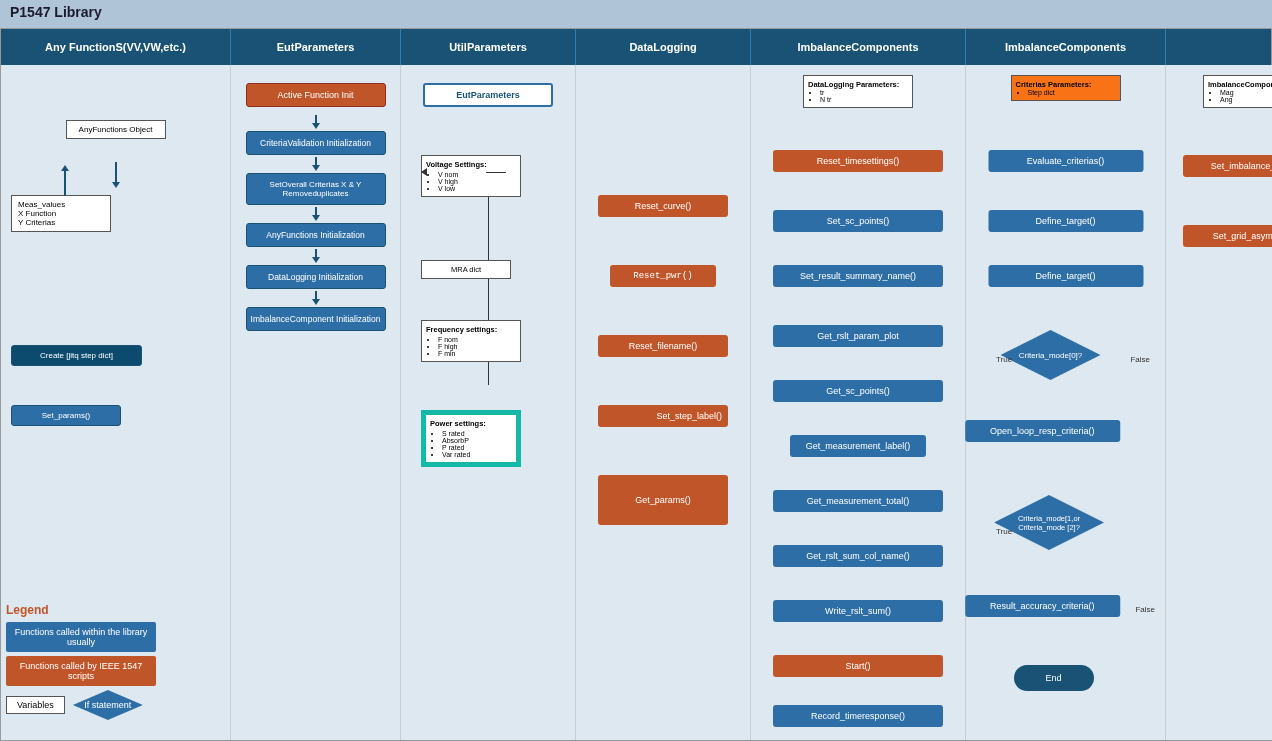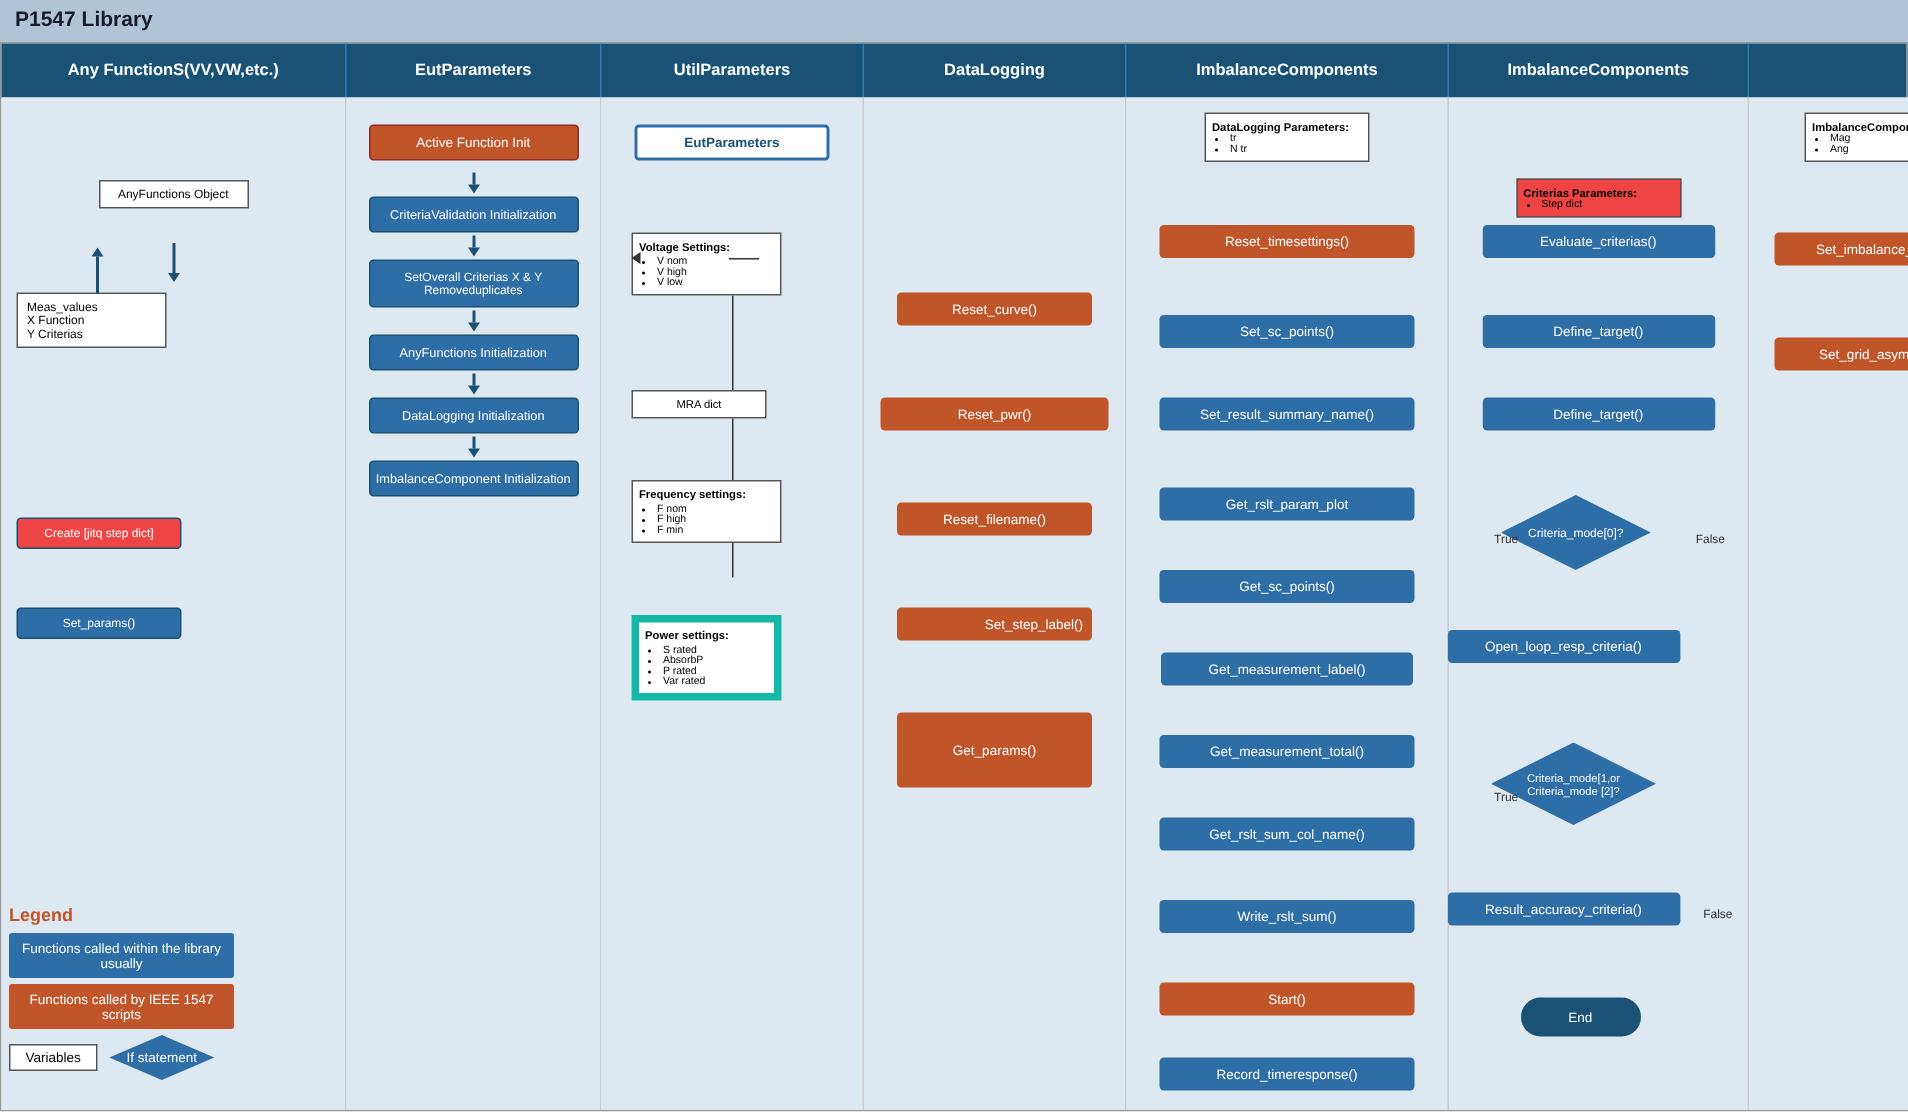--- a/index.html
+++ b/index.html
@@ -135,21 +135,21 @@
         <div style="font-size:8px;">Meas_values</div>
         <div style="font-size:8px;">X Function</div>
         <div style="font-size:8px;">Y Criterias</div>
       </div>
 
       <div style="position:absolute; top:100px; left:60px; display:flex; flex-direction:column; align-items:center;">
         <div class="arrow-head" style="border-top-color:transparent; border-bottom:6px solid #1a5276; border-top:none; border-left:4px solid transparent; border-right:4px solid transparent;"></div>
         <div class="v-line" style="height:25px;"></div>
       </div>
 
-      <div style="position:absolute; top:280px; left:10px; width:110px; background:#ef4444; color:white; border:1px solid #1a5276; border-radius:3px; font-size:8px; text-align:center; padding:5px;">
+      <div style="position:absolute; top:280px; left:10px; width:131px; background:#0c4a6e; color:white; border:1px solid #1a5276; border-radius:3px; font-size:8px; text-align:center; padding:5px;">
         <span>Create [jitq step dict]</span>
       </div>
 
       <div style="position:absolute; top:340px; left:10px; width:110px; background:#2e6ea6; color:white; border:1px solid #1a5276; border-radius:3px; font-size:8px; text-align:center; padding:5px;">
         <span>Set_params()</span>
       </div>
 
       <div style="position:absolute; bottom:20px; left:5px; width:210px;">
         <div style="font-weight:bold; color:#c0552a; font-size:12px; margin-bottom:5px;">Legend</div>
         <div style="background:#2e6ea6; color:white; padding:5px 8px; font-size:9px; text-align:center; width:150px; border-radius:2px; margin-bottom:4px;">
@@ -265,21 +265,21 @@
       </div>
     </div>
 
     <div class="column col-util" style="padding-top:10px; position:relative;">
 
 
       <div style="position:absolute; top:130px; left:50%; transform:translateX(-50%); width:130px; background:#c0552a; color:white; border-radius:3px; font-size:9px; text-align:center; padding:6px;">
         <span>Reset_curve()</span>
       </div>
 
-      <div style="position:absolute; top:200px; left:50%; transform:translateX(-50%); width:152px; background:#c0552a; color:white; border-radius:3px; font-size:9px; text-align:center; padding:6px;">
+      <div style="position:absolute; top:200px; left:50%; transform:translateX(-50%); width:106px; background:#c0552a; color:white; border-radius:3px; font-size:9px; text-align:center; padding:6px;font-family:Liberation Mono, monospace;">
         <span>Reset_pwr()</span>
       </div>
 
       <div style="position:absolute; top:270px; left:50%; transform:translateX(-50%); width:130px; background:#c0552a; color:white; border-radius:3px; font-size:9px; text-align:center; padding:6px;">
         <span>Reset_filename()</span>
       </div>
 
       <div style="position:absolute; top:340px; left:50%; transform:translateX(-50%); width:130px; background:#c0552a; color:white; border-radius:3px; font-size:9px; text-align:right; padding:6px;">
         <span>Set_step_label()</span>
       </div>
@@ -312,21 +312,21 @@
       </div>
 
       <div style="position:absolute; top:260px; left:50%; transform:translateX(-50%); width:170px; background:#2e6ea6; color:white; border-radius:3px; font-size:9px; text-align:center; padding:6px;">
         <span>Get_rslt_param_plot</span>
       </div>
 
       <div style="position:absolute; top:315px; left:50%; transform:translateX(-50%); width:170px; background:#2e6ea6; color:white; border-radius:3px; font-size:9px; text-align:center; padding:6px;">
         <span>Get_sc_points()</span>
       </div>
 
-      <div style="position:absolute; top:370px; left:50%; transform:translateX(-50%); width:168px; background:#2e6ea6; color:white; border-radius:3px; font-size:9px; text-align:center; padding:6px;">
+      <div style="position:absolute; top:370px; left:50%; transform:translateX(-50%); width:136px; background:#2e6ea6; color:white; border-radius:3px; font-size:9px; text-align:center; padding:6px;">
         <span>Get_measurement_label()</span>
       </div>
 
       <div style="position:absolute; top:425px; left:50%; transform:translateX(-50%); width:170px; background:#2e6ea6; color:white; border-radius:3px; font-size:9px; text-align:center; padding:6px;">
         <span>Get_measurement_total()</span>
       </div>
 
       <div style="position:absolute; top:480px; left:50%; transform:translateX(-50%); width:170px; background:#2e6ea6; color:white; border-radius:3px; font-size:9px; text-align:center; padding:6px;">
         <span>Get_rslt_sum_col_name()</span>
       </div>
@@ -339,21 +339,21 @@
         <span>Start()</span>
       </div>
 
       <div style="position:absolute; top:640px; left:50%; transform:translateX(-50%); width:170px; background:#2e6ea6; color:white; border-radius:3px; font-size:9px; text-align:center; padding:6px;">
         <span>Record_timeresponse()</span>
       </div>
     </div>
 
     <div class="column col-criteria" style="position:relative;">
 
-      <div style="position:absolute; top:10px; left:50%; transform:translateX(-50%); width:110px; background:#ef4444; border:1px solid #555; font-size:7.5px; padding:4px;margin-top:44px;">
+      <div style="position:absolute; top:10px; left:50%; transform:translateX(-50%); width:110px; background:#f97316; border:1px solid #555; font-size:7.5px; padding:4px;">
         <div style="font-weight:bold;">Criterias Parameters:</div>
         <ul style="list-style:disc; padding-left:12px; font-size:7px;">
           <li>Step dict</li>
         </ul>
       </div>
 
       <div style="position:absolute; top:85px; left:50%; transform:translateX(-50%); width:155px; background:#2e6ea6; color:white; border-radius:3px; font-size:9px; text-align:center; padding:6px;">
         <span>Evaluate_criterias()</span>
       </div>
 

